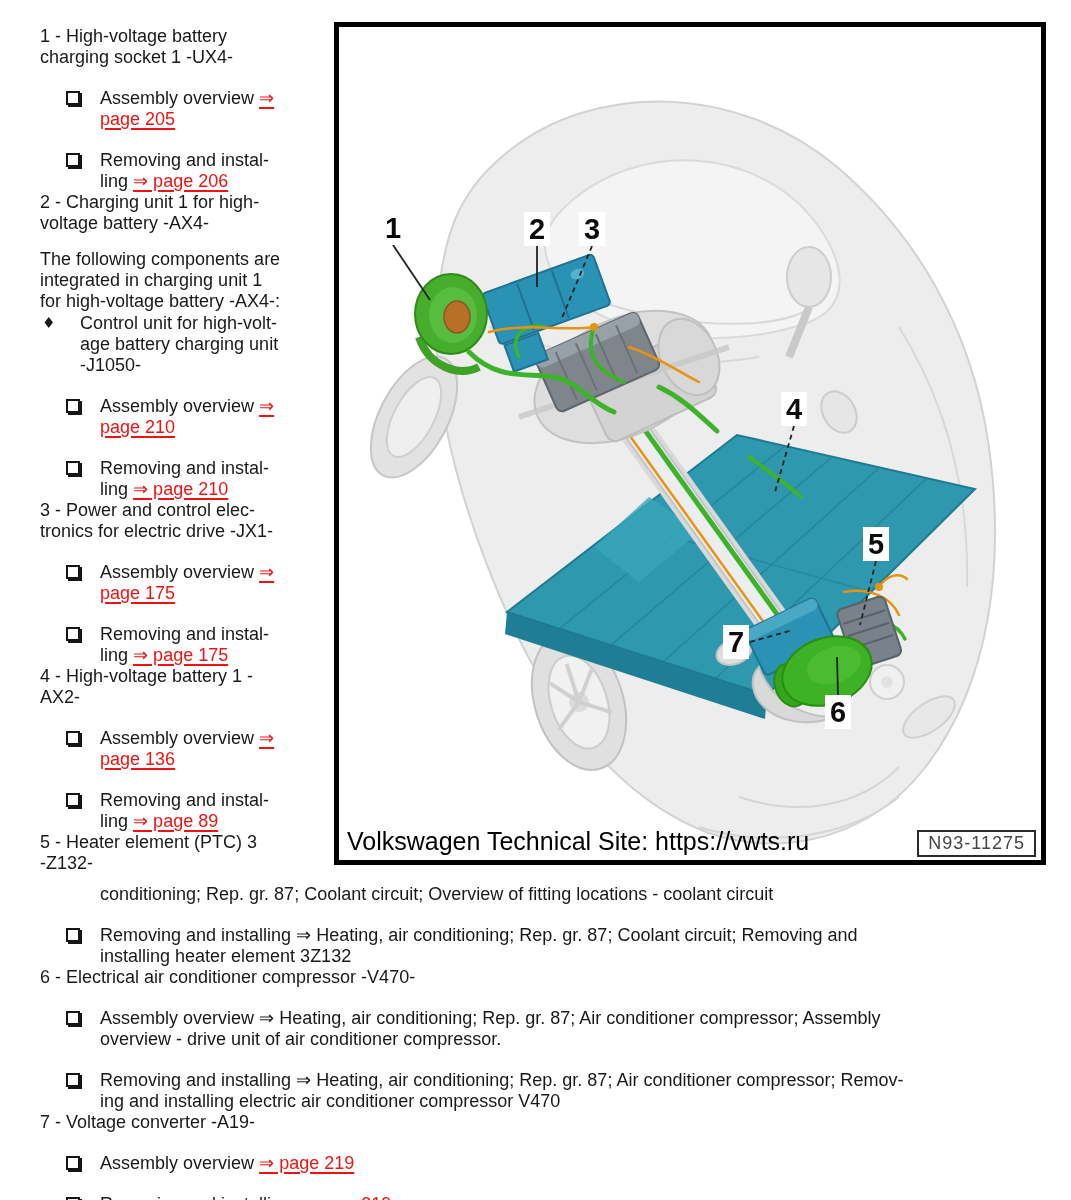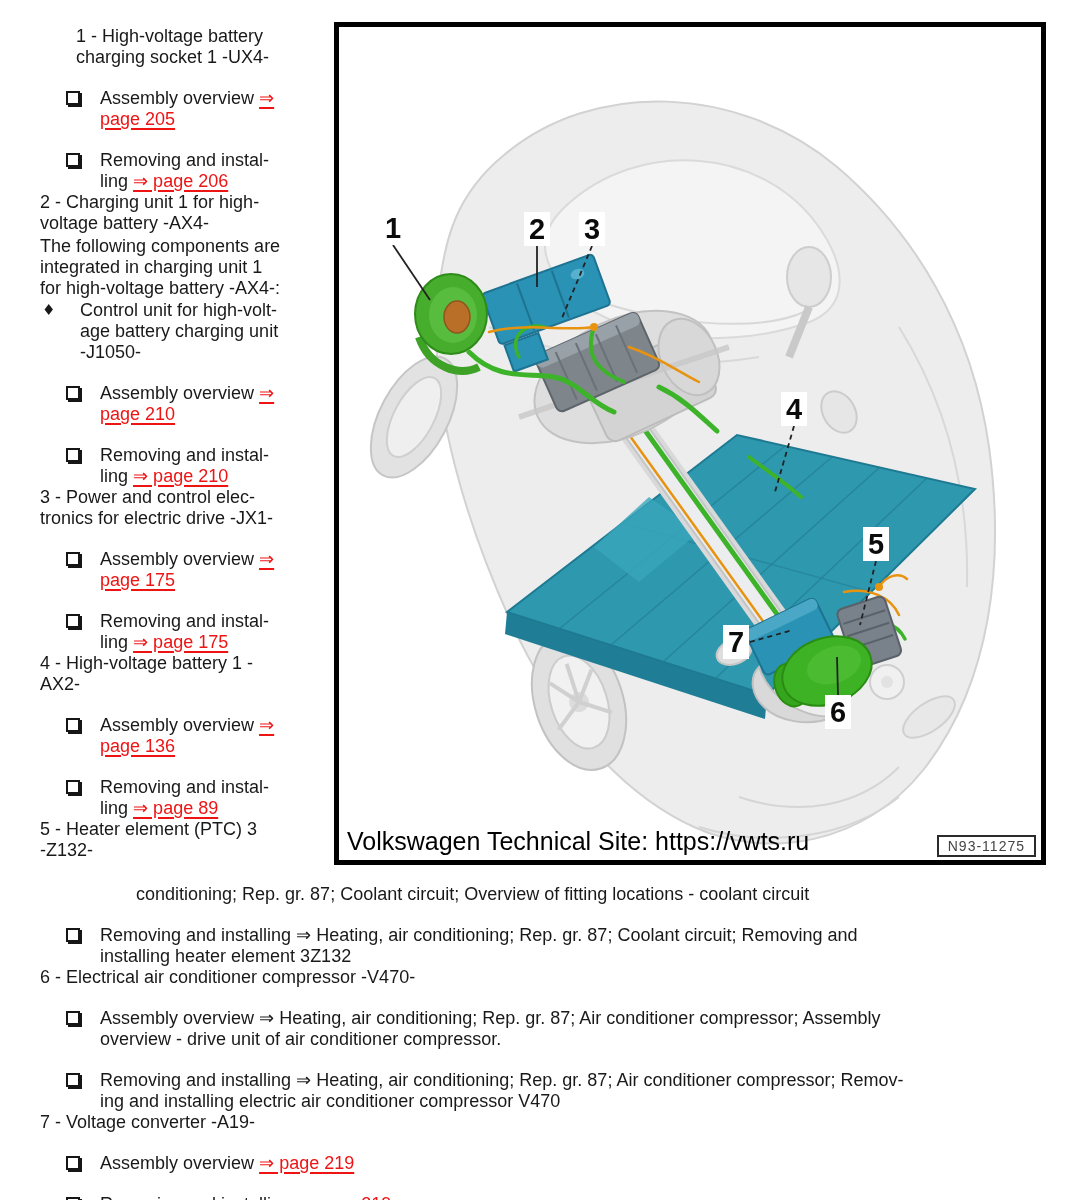--- a/index.html
+++ b/index.html
@@ -5,44 +5,44 @@
   html,body{margin:0;padding:0;}
   body{
     width:1071px;height:1200px;position:relative;background:#ffffff;
     font-family:"Liberation Sans", sans-serif;color:#191919;overflow:hidden;
   }
   
   .text-col{position:absolute;font-size:18px;line-height:21px;}
   #left-col{left:40px;top:26px;width:302px;}
   #bottom-sec{left:40px;top:884px;width:1005px;}
   .legend-heading{white-space:pre-line;}
-  .legend-para{margin-top:2px;white-space:pre-line;}
+  .legend-para{margin-top:15px;white-space:pre-line;}
   .check-item{position:relative;padding-left:60px;margin-top:20px;}
   .diamond-item{position:relative;padding-left:40px;margin-top:1px;}
   .cont-item{padding-left:60px;margin-top:0;}
-  #left-col > :first-child, #bottom-sec > :first-child{margin-top:0;margin-left:36px;}
+  #left-col > :first-child, #bottom-sec > :first-child{margin-top:0;}
   .item-text{white-space:pre-line;}
   .checkbox{
     position:absolute;left:26px;top:3px;width:10px;height:10px;background:#fff;
     border:2px solid #161616;box-shadow:2px 2px 0 0 #161616;
   }
   .diamond{position:absolute;left:2px;top:0;font-size:15px;font-family:"DejaVu Sans",sans-serif;}
   .page-link{color:#ee1414;text-decoration:underline;text-decoration-thickness:1.5px;text-underline-offset:3px;}
   
   #figure{
     position:absolute;left:334px;top:22px;width:712px;height:843px;
     border:5px solid #000;box-sizing:border-box;background:#fff;
   }
   #figure svg{position:absolute;left:0;top:0;}
   #fig-caption{
     position:absolute;left:8px;bottom:4px;font-size:25px;color:#000000;white-space:nowrap;
   }
   #fig-ref{
     position:absolute;right:5px;bottom:3px;border:2px solid #2b2b2b;background:#fff;
-    padding:1px 9px;font-size:14px;letter-spacing:1px;color:#444;
+    padding:1px 9px;font-size:18px;letter-spacing:1px;color:#444;
   }
 </style>
 </head>
 <body>
 
 <div id="left-col" class="text-col">
     <div class="legend-heading">1 - High-voltage battery
 charging socket 1 -UX4-</div>
     <div class="check-item"><span class="checkbox"></span><span class="item-text"><span>Assembly overview </span><span class="page-link">⇒
 page 205</span></span></div>

